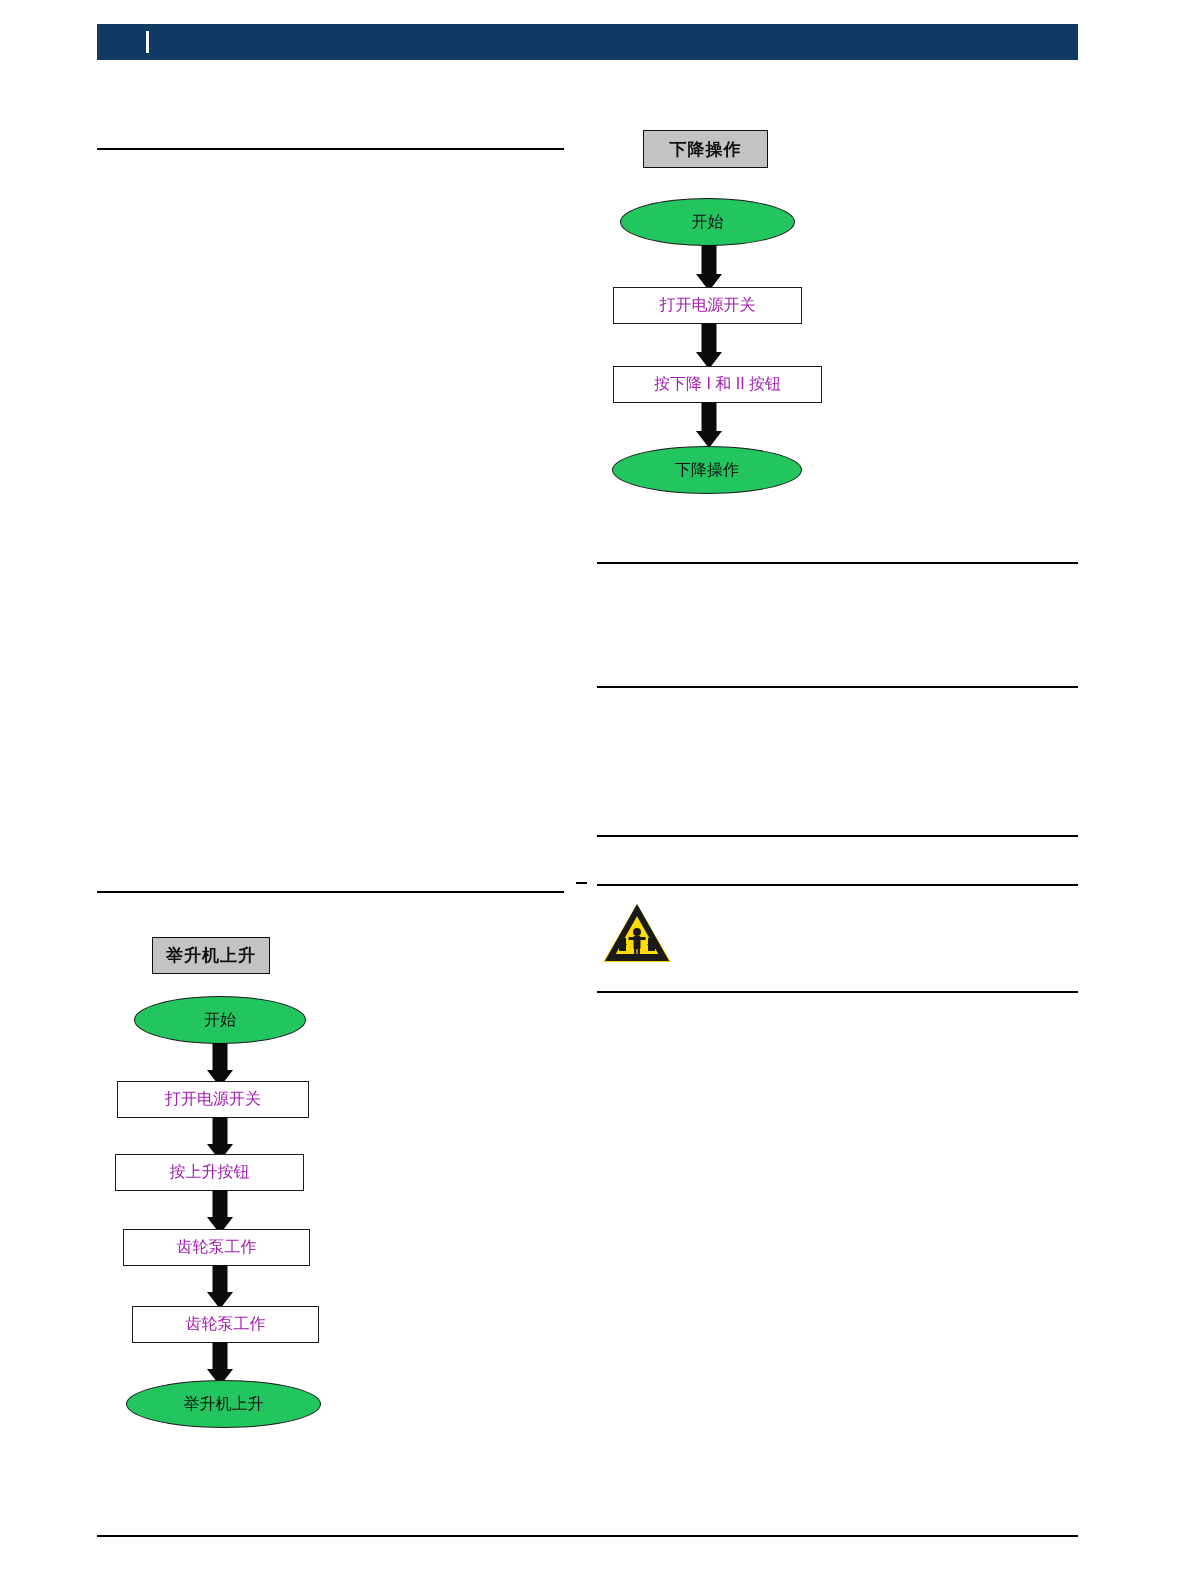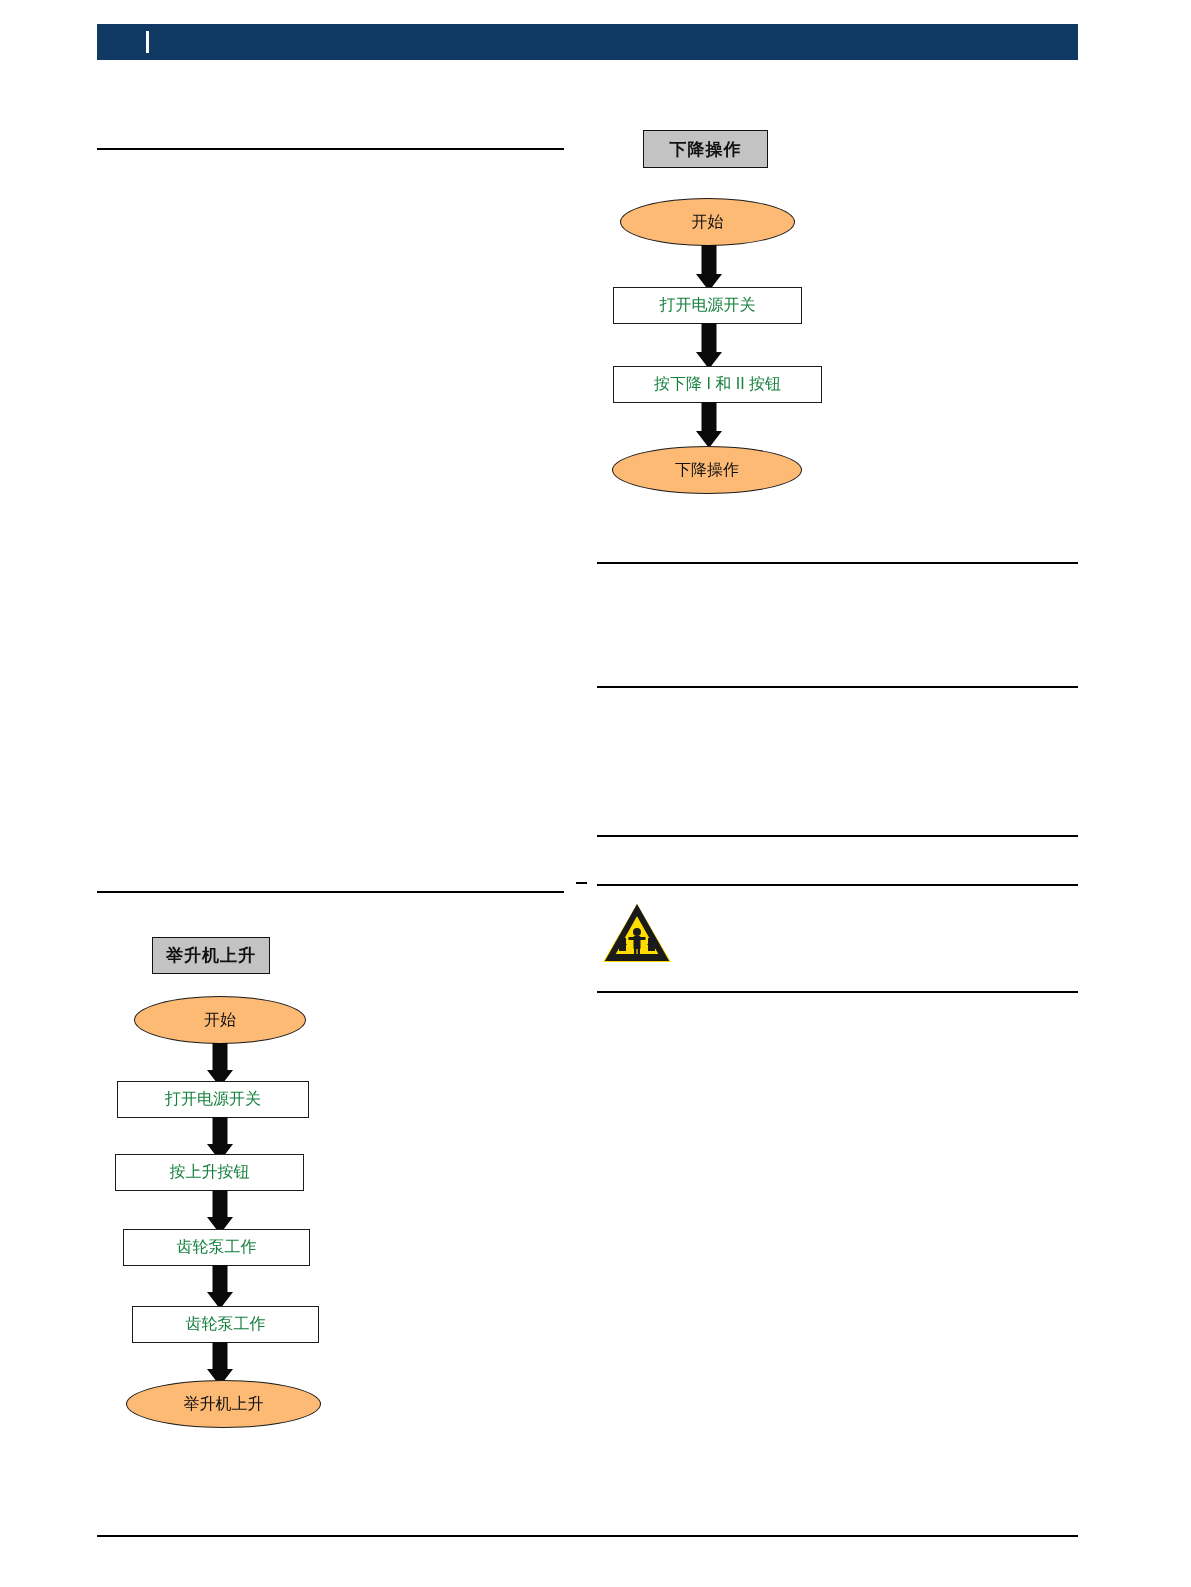--- a/index.html
+++ b/index.html
@@ -65,35 +65,35 @@
     justify-content: center;
     font-weight: bold;
     letter-spacing: 1px;
     color: #111111;
   }
   .fc-ellipse {
     position: absolute;
     border: 1.6px solid #1c1c1c;
     border-radius: 50%;
     box-sizing: border-box;
-    background: #fdba74;
+    background: #22c55e;
     display: flex;
     align-items: center;
     justify-content: center;
     color: #111111;
   }
   .fc-box {
     position: absolute;
     border: 1.6px solid #1c1c1c;
     box-sizing: border-box;
     background: #ffffff;
     display: flex;
     align-items: center;
     justify-content: center;
-    color: #15803d;
+    color: #a21caf;
   }
   
   .fc-arrow {
     position: absolute;
   }
   .fc-arrow .shaft {
     position: absolute;
     left: 50%;
     top: 0;
     transform: translateX(-50%);

